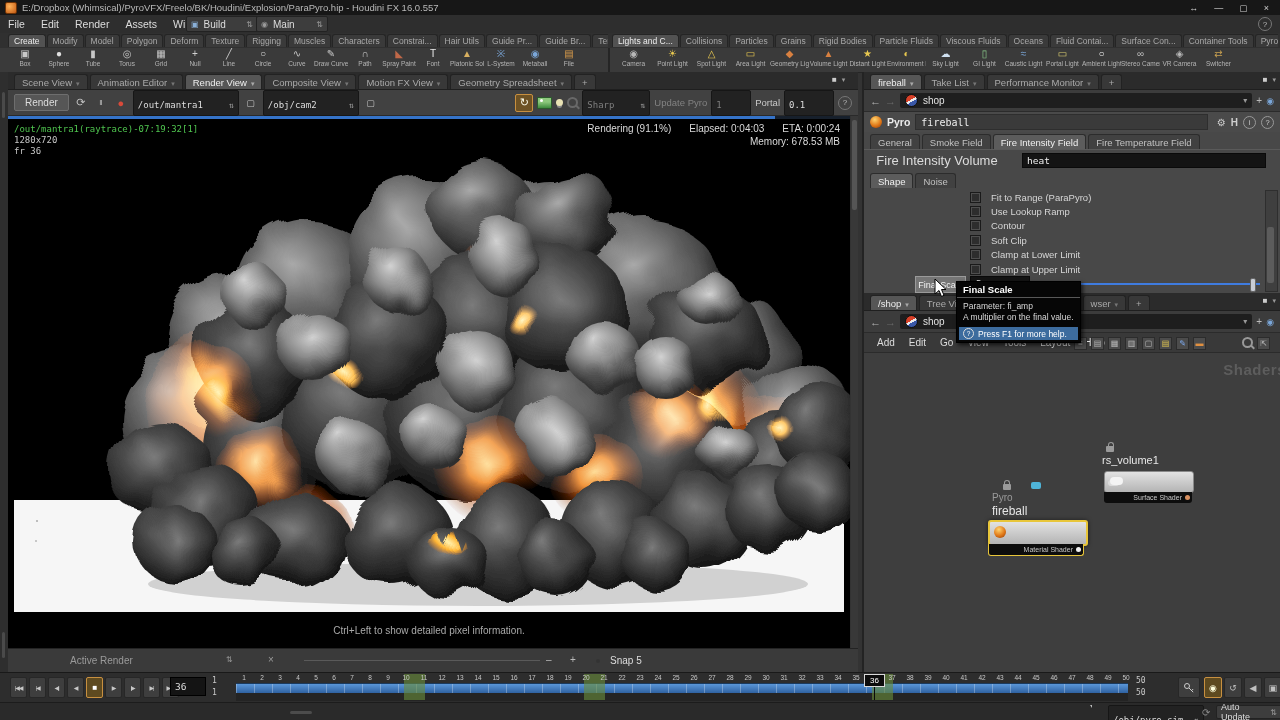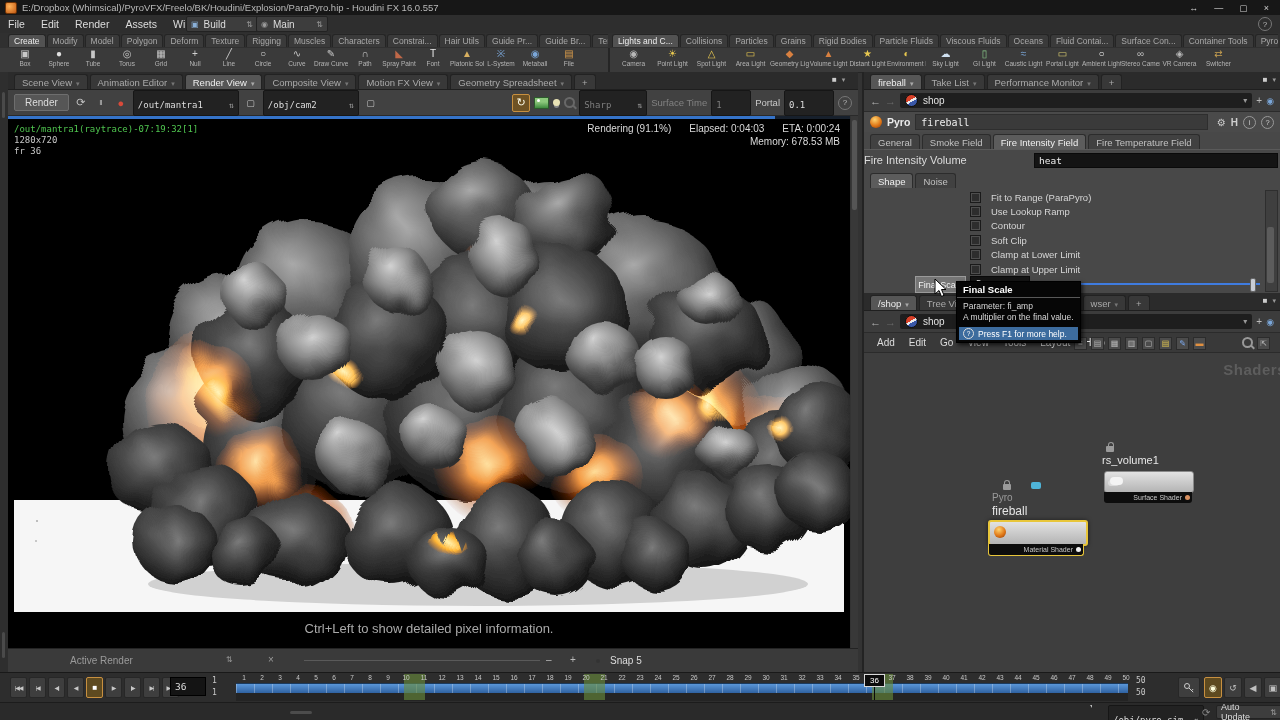--- a/index.html
+++ b/index.html
@@ -59,21 +59,21 @@
   .bulb{width:7px;height:7px;border-radius:50%;background:#e9e2b4;box-shadow:0 3px 0 -1px #888}
   
   #viewport{position:absolute;left:8px;top:116px;width:842px;height:532px;background:#000000;overflow:hidden}
   #vprogress{position:absolute;left:0;top:0;height:3px;background:#17202c;width:100%}
   #vprogressfill{position:absolute;left:0;top:0;height:3px;background:#3573c8}
   .vlog{position:absolute;left:6px;top:8px;font-family:"DejaVu Sans Mono",monospace;font-size:9px;line-height:11px;z-index:3}
   .vlog .l1{color:#4fc44f}
   .vlog .ln{color:#c6c6c6}
   .vstats{position:absolute;right:10px;top:6px;z-index:3;text-align:right;color:#dadada;font-size:10px;line-height:13px}
   .vstats .r1{display:flex;gap:18px;justify-content:flex-end}
-  #vhint{position:absolute;left:0;bottom:12px;width:100%;text-align:center;color:#a9a9a9;font-size:13px;z-index:3}
+  #vhint{position:absolute;left:0;bottom:12px;width:100%;text-align:center;color:#a9a9a9;font-size:10px;z-index:3}
   #vscroll{position:absolute;left:851px;top:116px;width:7px;height:532px;background:#383838}
   #vscroll .handle{position:absolute;left:1px;top:4px;width:5px;height:90px;background:#555;border-radius:2px}
   
   #vfooter{position:absolute;left:8px;top:648px;width:850px;height:24px;background:#3a3a3a;border-top:1px solid #232323}
   #vfooter .txt{color:#9a9a9a;font-size:10px}
   .camico{width:11px;height:8px;background:#c2c2c2;border-radius:1px;position:relative}
   .camico::after{content:'';position:absolute;left:3.5px;top:1.5px;width:4px;height:4px;border-radius:50%;background:#333}
   
   #paramsPane{position:absolute;left:862px;top:72px;width:418px;height:221px;background:#484848;border-left:2px solid #232323;box-sizing:border-box}
   .pathrow{position:absolute;left:0;width:100%;height:22px;background:#3c3c3c;border-bottom:1px solid #2b2b2b;display:flex;align-items:center;gap:4px;padding:0 6px;box-sizing:border-box}
@@ -84,21 +84,21 @@
   .nodehdr{position:absolute;left:0;top:40px;width:100%;height:20px;display:flex;align-items:center;gap:5px;padding:0 6px;box-sizing:border-box;background:#4a4a4a}
   .fireico{width:12px;height:12px;border-radius:50%;background:radial-gradient(circle at 40% 30%,#ffd470,#e07818 55%,#8a3808)}
   .nodetype{font-weight:bold;font-size:10.5px;color:#ececec}
   .nodename{flex:1;background:#3a3a3a;border:1px solid #2e2e2e;height:14px;display:flex;align-items:center;padding:0 5px;font-family:"DejaVu Sans Mono",monospace;font-size:10px;color:#eee;margin-right:4px}
   .hico{color:#cfcfcf;font-size:10px}
   .circ{width:11px;height:11px;border:1px solid #999;border-radius:50%;font-size:7.5px;color:#ccc;display:flex;align-items:center;justify-content:center}
   .ftabs{position:absolute;left:0;top:60px;width:100%;height:18px;display:flex;align-items:flex-end;padding-left:6px;box-sizing:border-box;border-bottom:1px solid #5a5a5a}
   .ftab{font-size:9.5px;color:#c2c2c2;background:#414141;border:1px solid #2c2c2c;border-bottom:none;border-radius:3px 3px 0 0;padding:2px 7px 1px;margin-right:2px;white-space:nowrap}
   .ftab.act{background:#5c5c5c;color:#f0f0f0}
   .fieldrow{position:absolute;left:0;top:78px;width:100%;height:20px;display:flex;align-items:center}
-  .fieldrow .flabel{width:146px;text-align:left;color:#dcdcdc;font-size:11px;padding-right:24px}
+  .fieldrow .flabel{width:146px;text-align:center;color:#dcdcdc;font-size:13px;padding-right:12px}
   .fieldrow .finput{width:234px;height:13px;background:#141414;border:1px solid #0a0a0a;color:#eee;
                     font-family:"DejaVu Sans Mono",monospace;font-size:9.5px;display:flex;align-items:center;padding:0 4px}
   .subtabs{position:absolute;left:0;top:98px;width:100%;height:18px;display:flex;align-items:flex-end;padding-left:6px;box-sizing:border-box}
   #cbList{position:absolute;left:0;top:118px;width:396px}
   .cbrow{height:14.4px;display:flex;align-items:center}
   .cbox{width:9px;height:9px;background:#2d2d2d;border:1px solid #1a1a1a;box-shadow:inset 0 0 0 1px #4e4e4e;margin-left:106px}
   .cblabel{margin-left:10px;color:#d6d6d6;font-size:9.5px}
   .finalrow{position:absolute;left:0;top:204px;width:100%;height:17px}
   .hovlabel{position:absolute;left:51px;top:0;width:49px;height:15px;background:#757575;border:1px solid #9a9a9a;
             color:#f2f2f2;font-size:9px;display:flex;align-items:center;justify-content:center;overflow:hidden;white-space:nowrap}
@@ -413,21 +413,21 @@
     <span class="ibtn" style="font-size:9px">▢</span>
     <span style="flex:1"></span>
     <span class="ibtn orange">↻</span>
     <span class="imgico"></span>
     <span class="bulb"></span>
     <span class="mag" style="opacity:.45"></span>
     <span class="sel dis" style="width:58px">
       <span>Sharp</span>
       <span class="spin">⇅</span>
     </span>
-    <span class="lbl dis">Surface Time</span>
+    <span class="lbl dis">Update Pyro</span>
     <span class="sel dis" style="width:30px">
       <span>1</span>
     </span>
     <span class="lbl">Portal</span>
     <span class="sel" style="width:40px">
       <span>0.1</span>
     </span>
     <span class="qbtn">?</span>
   </div>
 

